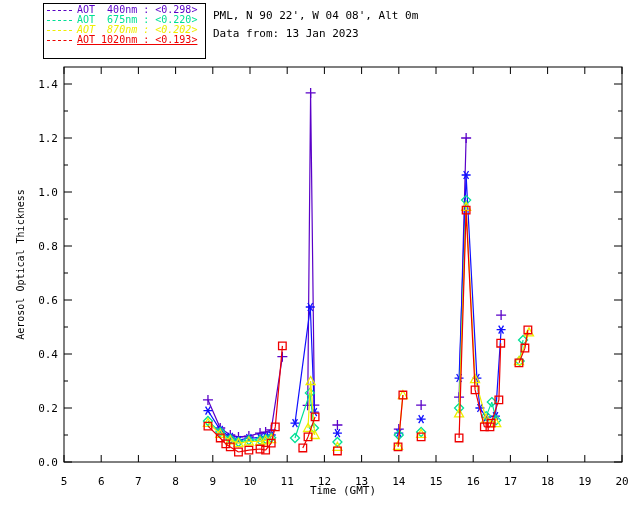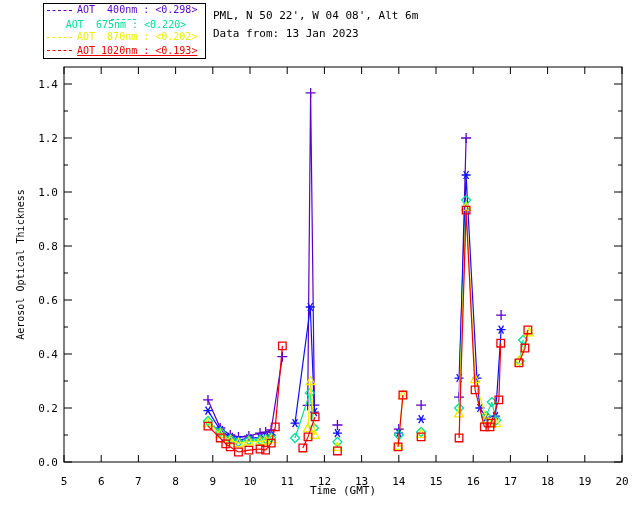--- a/index.html
+++ b/index.html
@@ -1,38 +1,38 @@
 <!DOCTYPE html>
 <html><head>
 <meta charset="utf-8">
 <style>
   html,body{margin:0;padding:0;background:#ffffff;}
   body{width:640px;height:512px;position:relative;overflow:hidden;
        font-family:"DejaVu Sans Mono","Liberation Mono",monospace;color:#000;}
   #legend-box{position:absolute;left:43px;top:3px;width:163px;height:56px;
       border:1px solid #000;background:#fff;box-sizing:border-box;
-      display:flex;flex-direction:column;justify-content:space-between;padding:1px 0 2px 3px;}
+      display:flex;flex-direction:column;justify-content:flex-start;padding:1px 0 2px 3px;}
   .legend-row{display:flex;align-items:center;height:10px;font-size:10px;line-height:10px;white-space:pre;}
   .legend-dash{display:inline-block;width:25px;border-top:1px dashed currentColor;margin-right:5px;flex:none;}
   #plot-header{position:absolute;left:213px;top:7px;font-size:11px;line-height:18px;}
   #plot-svg{position:absolute;left:0;top:0;}
   text{font-family:"DejaVu Sans Mono","Liberation Mono",monospace;}
 </style>
 </head>
 <body>
 
 <div id="legend-box">
   <div class="legend-row" style="color: rgb(90, 0, 200);"><span class="legend-dash"></span><span>AOT  400nm : &lt;0.298&gt;</span></div>
-  <div class="legend-row" style="color: rgb(0, 224, 150); flex-direction: column;"><span class="legend-dash"></span><span>AOT  675nm : &lt;0.220&gt;</span></div>
-  <div class="legend-row" style="color: rgb(238, 238, 0);"><span class="legend-dash"></span><span>AOT  870nm : &lt;0.202&gt;</span></div>
+  <div class="legend-row" style="color: rgb(0, 224, 150);"><span class="legend-dash"></span><span>AOT  675nm : &lt;0.220&gt;</span></div>
+  <div class="legend-row" style="color: rgb(238, 238, 0); font-style: italic;"><span class="legend-dash"></span><span>AOT  870nm : &lt;0.202&gt;</span></div>
   <div class="legend-row" style="color: rgb(238, 0, 0); text-decoration: underline;"><span class="legend-dash"></span><span>AOT 1020nm : &lt;0.193&gt;</span></div>
 </div>
 
 <div id="plot-header">
-  <div>PML, N 50 22', W 04 08', Alt 6m</div>
+  <div>PML, N 90 22', W 04 08', Alt 0m</div>
   <div>Data from: 13 Jan 2023</div>
 </div>
 
 <svg id="plot-svg" width="640" height="512">
     <rect x="64" y="67" width="558" height="395" fill="none" stroke="#000" stroke-width="1"></rect>
     <line x1="64" y1="462" x2="64" y2="455" stroke="#000"></line>
     <line x1="64" y1="67" x2="64" y2="74" stroke="#000"></line>
     <text x="64" y="477" text-anchor="middle" font-size="11" fill="#000" dominant-baseline="hanging">5</text>
     <line x1="101.2" y1="462" x2="101.2" y2="455" stroke="#000"></line>
     <line x1="101.2" y1="67" x2="101.2" y2="74" stroke="#000"></line>

